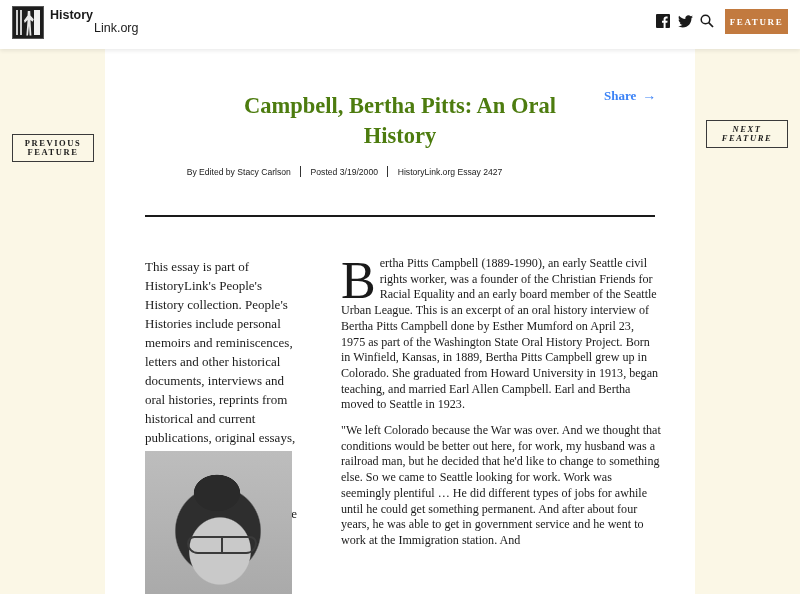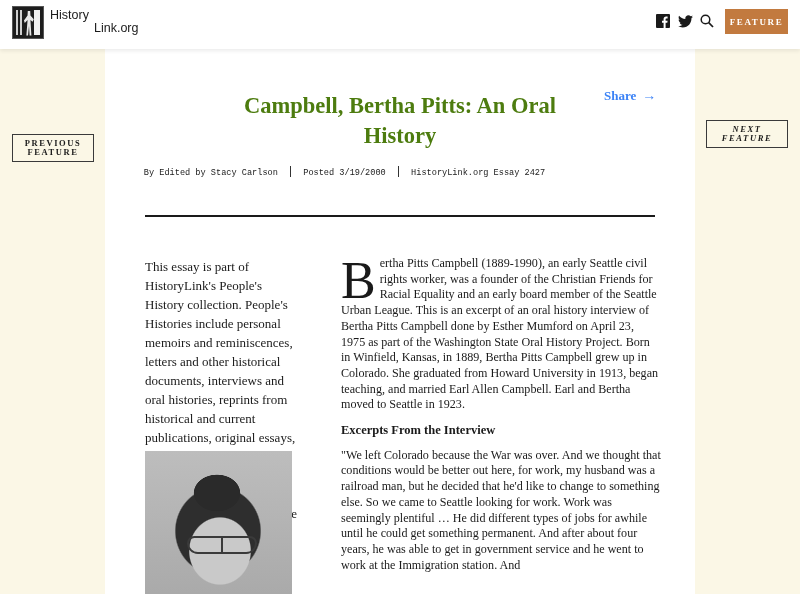--- a/index.html
+++ b/index.html
@@ -28,21 +28,21 @@
     .logo-mark .figure {
       position: absolute; left: 10px; top: 4px; width: 12px; height: 25px;
       background: #e8e8e8;
       clip-path: polygon(40% 0, 60% 0, 62% 20%, 90% 35%, 80% 45%, 62% 38%, 70% 100%, 55% 100%, 50% 62%, 42% 100%, 28% 100%, 38% 38%, 15% 50%, 8% 40%, 38% 20%);
     }
     .logo-mark .bar-r { position: absolute; right: 3px; top: 3px; bottom: 3px; width: 6px; background: #f0f0f0; }
     .logo-text {
       margin-left: 6px; font-family: "Liberation Sans", "DejaVu Sans", sans-serif;
       font-size: 12.5px; line-height: 13px; color: #1a1a1a;
     }
-    .logo-text .l1 { font-weight: normal; display: block; }
+    .logo-text .l1 { font-weight: bold; display: block; }
     .logo-text .l2 { display: block; margin-left: 44px; }
     .nav {
       position: absolute; left: 149px; top: 13px; display: flex; gap: 0;
     }
     .nav a {
       font-family: "Liberation Serif", "DejaVu Serif", serif;
       font-weight: bold; font-size: 13.5px; letter-spacing: 0.4px;
       color: #1a1a1a; text-decoration: none; margin-right: 16px;
     }
     .social {
@@ -79,21 +79,21 @@
     }
     .share {
       position: absolute; left: 499px; top: 39px;
       font-weight: bold; font-size: 13px; color: #3b82f6; text-decoration: none;
       display: flex; align-items: center; gap: 6px;
     }
     .share .arrow { font-weight: normal; font-size: 14px; }
     .meta {
       position: absolute; left: 0; top: 117px; width: 479px;
       text-align: center;
-      font-family: Liberation Mono, monospace;
+      font-family: Liberation Sans, sans-serif;
       font-size: 8.6px; color: #1a1a1a;
     }
     .meta .sep { display: inline-block; width: 1px; height: 11px; background: #333; margin: 0 7px; vertical-align: -2px; }
     .divider {
       position: absolute; left: 40px; top: 166px; width: 510px; height: 2px; background: #1a1a1a;
     }
     .sidebar-note {
       position: absolute; left: 40px; top: 208px; width: 155px;
       font-size: 13px; line-height: 19px; color: #1a1a1a;
     }
@@ -195,16 +195,15 @@
   <aside class="sidebar-note">This essay is part of HistoryLink's People's History collection. People's Histories include personal memoirs and reminiscences, letters and other historical documents, interviews and oral histories, reprints from historical and current publications, original essays, commentary and interpretation, and expressions of personal opinion, many of which have been submitted by our visitors. They have not been verified by HistoryLink.org and do not necessarily represent its views.</aside>
 
   <div class="photo">
     <span class="glasses"></span>
   </div>
 
   <article class="article">
     <p>
       <span class="dropcap">B</span><span>ertha Pitts Campbell (1889-1990), an early Seattle civil rights worker, was a founder of the Christian Friends for Racial Equality and an early board member of the Seattle Urban League. This is an excerpt of an oral history interview of Bertha Pitts Campbell done by Esther Mumford on April 23, 1975 as part of the Washington State Oral History Project. Born in Winfield, Kansas, in 1889, Bertha Pitts Campbell grew up in Colorado. She graduated from Howard University in 1913, began teaching, and married Earl Allen Campbell. Earl and Bertha moved to Seattle in 1923.</span>
     </p>
-    <h3>Excerpts From the Interview</h3>
     <p>"We left Colorado because the War was over. And we thought that conditions would be better out here, for work, my husband was a railroad man, but he decided that he'd like to change to something else. So we came to Seattle looking for work. Work was seemingly plentiful … He did different types of jobs for awhile until he could get something permanent. And after about four years, he was able to get in government service and he went to work at the Immigration station. And</p>
   </article>
 </main>
 
 </body></html>

